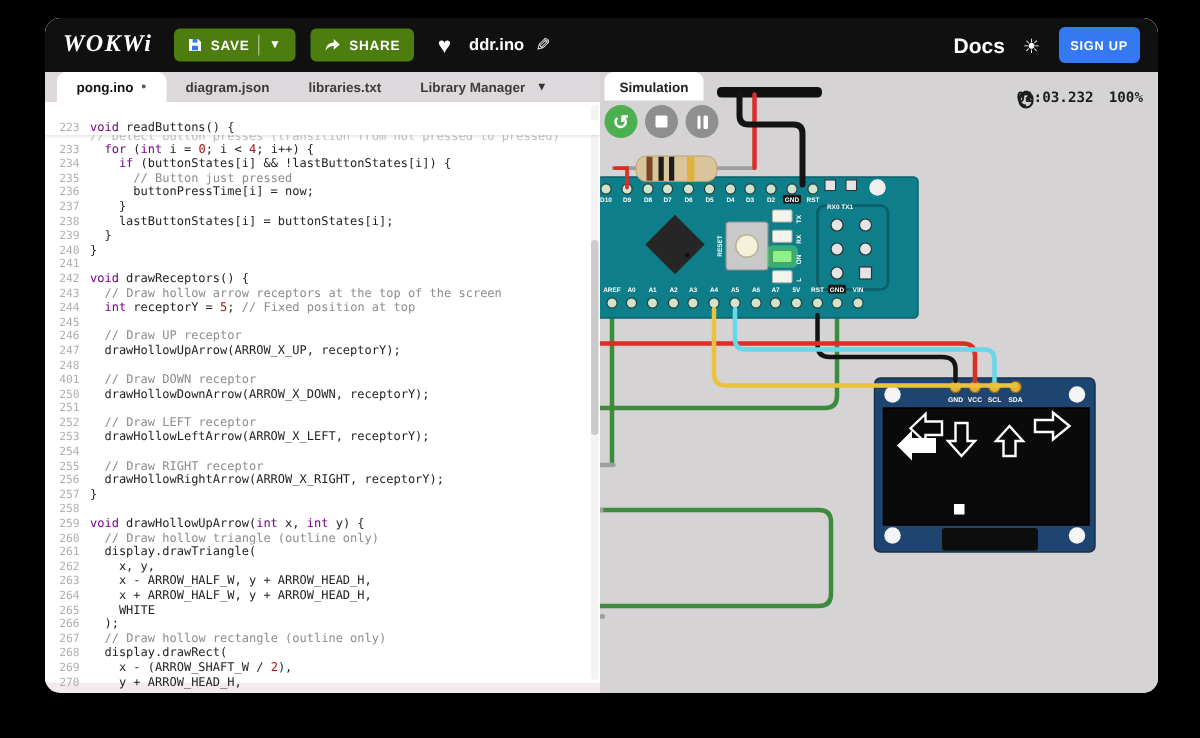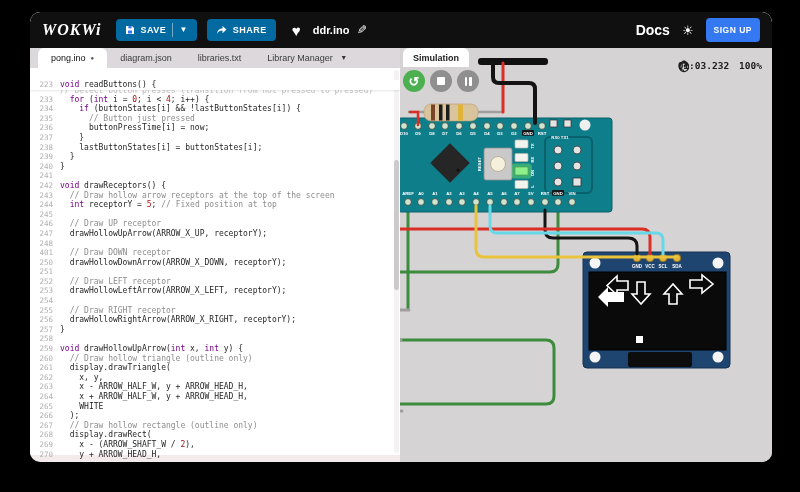--- a/index.html
+++ b/index.html
@@ -5,38 +5,38 @@
   html,body{margin:0;padding:0;background:#000;}
   #stage{position:relative;width:800px;height:492px;background:#000;overflow:hidden;
          font-family:"Liberation Sans",sans-serif;}
   .window{position:absolute;left:30px;top:12px;width:742px;height:450px;background:#f3ebeb;
           border-radius:10px;overflow:hidden;}
   
   .topbar{position:absolute;left:0;top:0;width:742px;height:36px;background:#101010;
           display:flex;align-items:center;border-radius:10px 10px 0 0;}
   .logo{font-family:"Liberation Serif",serif;font-style:italic;font-weight:bold;color:#fff;
         font-size:16px;letter-spacing:1px;margin:0 14px 0 12px;}
-  .btn-blue{background:#0369a1;color:#fff;border-radius:4px;height:22px;display:flex;
+  .btn-blue{background:#4d7c0f;color:#fff;border-radius:4px;height:22px;display:flex;
             align-items:center;padding:0 9px;font-size:9px;font-weight:bold;letter-spacing:.5px;gap:6px;}
   .btn-blue .divider{width:1px;height:14px;background:rgba(255,255,255,.45);}
   .caret{font-size:8px;line-height:1;}
   .topbar .gap{width:10px;}
   .heart{color:#fff;font-size:15px;margin:0 12px 0 16px;}
   .projname{color:#fff;font-size:11px;font-weight:bold;}
   .pencil{color:#fff;font-size:12px;margin-left:8px;transform:scaleX(-1);display:inline-block;}
   .topbar-right{margin-left:auto;display:flex;align-items:center;gap:12px;padding-right:12px;}
   .docs{color:#fff;font-size:14px;font-weight:bold;}
   .sun{color:#fff;font-size:13px;}
   .btn-signup{background:#3479f2;color:#fff;border-radius:4px;height:24px;display:flex;align-items:center;
               padding:0 8px;font-size:8.5px;font-weight:bold;letter-spacing:.5px;}
   
   .editor{position:absolute;left:0;top:36px;width:370px;height:407px;background:#fff;}
   .tabbar{position:absolute;left:0;top:0;width:370px;height:20px;background:#dcd8db;display:flex;
           align-items:flex-end;padding-left:8px;box-sizing:border-box;}
-  .ftab{height:20px;display:flex;align-items:center;padding:0 13px;font-size:9px;font-weight:normal;
+  .ftab{height:20px;display:flex;align-items:center;padding:0 13px;font-size:9px;font-weight:bold;
         color:#3c3c3c;gap:5px;}
   .ftab.active{background:#fff;border-radius:6px 6px 0 0;color:#111;}
   .ftab .dot{font-size:6px;color:#555;}
   .ftab .caret{font-size:8px;color:#333;margin-left:4px;}
   .code{position:absolute;left:0;top:32px;width:370px;height:387px;overflow:hidden;
         font-family:"DejaVu Sans Mono",monospace;font-size:8px;}
   .crow{display:flex;height:9.6px;line-height:9.6px;white-space:pre;}
   .crow .gut{width:30px;text-align:right;padding-right:7px;box-sizing:border-box;color:#b2aeae;
              font-size:7.5px;flex:none;}
   .crow pre{margin:0;font-family:inherit;}

